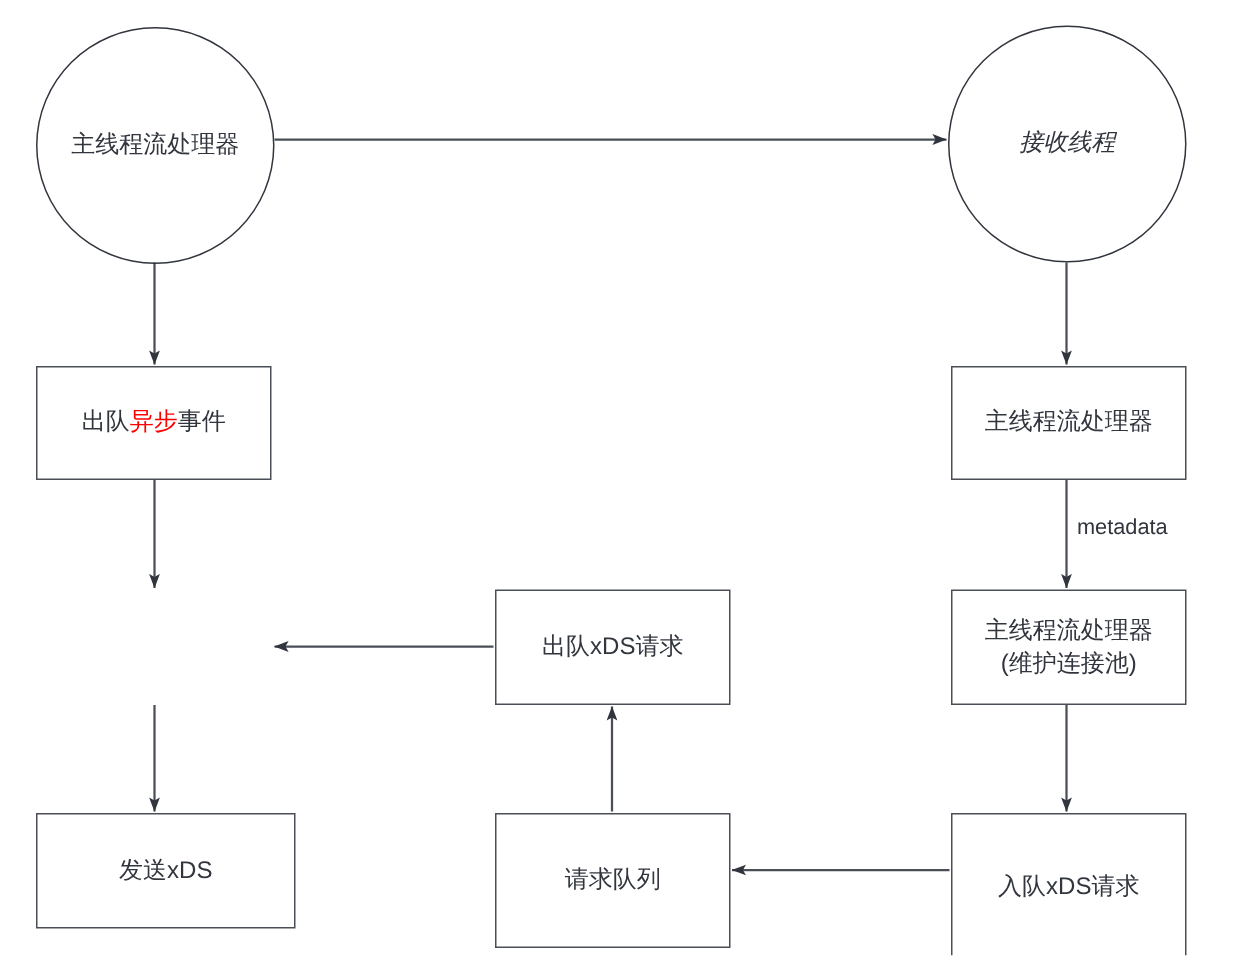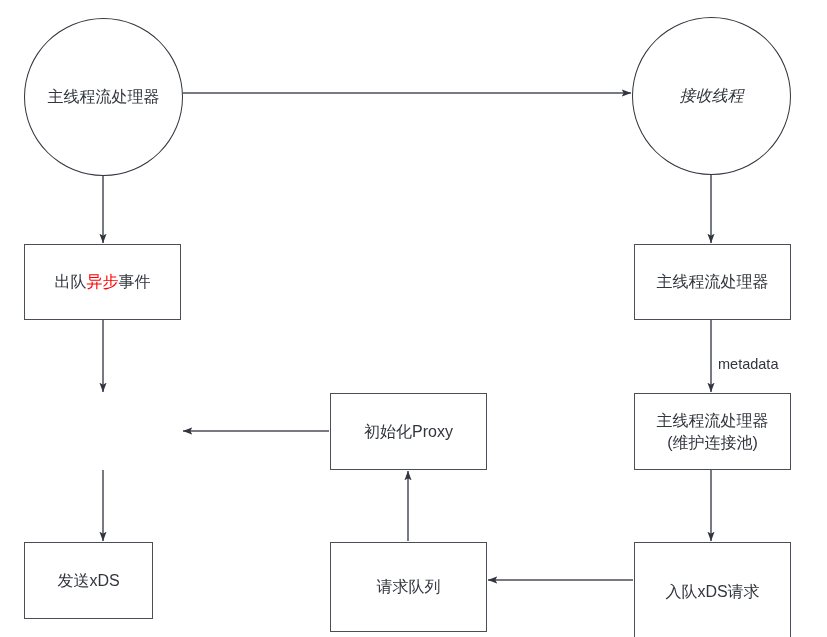--- a/index.html
+++ b/index.html
@@ -50,21 +50,20 @@
   }
   .accent-red {
     color: #ff0000;
   }
   .edge-label {
     position: absolute;
     color: #31353d;
     font-size: 14.5px;
     white-space: nowrap;
     background: transparent;
-    margin-top: 12px;
   }
 </style>
 </head>
 <body>
 
 <div id="diagram-canvas">
 
   <svg id="diagram-svg" viewBox="0 0 827 637" xmlns="http://www.w3.org/2000/svg">
     <defs>
       <marker id="arrowhead" markerWidth="10" markerHeight="8" refX="9.4" refY="4" orient="auto" markerUnits="userSpaceOnUse">
@@ -104,29 +103,29 @@
   <div class="node node-box" style="left:24px; top:244px; width:157px; height:76px;">
     <span class="node-label"><span>出队</span><span class="accent-red">异步</span><span>事件</span></span>
   </div>
 
   <div class="node node-box" style="left:634px; top:244px; width:157px; height:76px;">
     <span class="node-label">主线程流处理器</span>
   </div>
 
 
   <div class="node node-box" style="left:330px; top:393px; width:157px; height:77px;">
-    <span class="node-label">初始化Proxy</span>
+    <span class="node-label">出队xDS请求</span>
   </div>
 
   <div class="node node-box" style="left:634px; top:393px; width:157px; height:77px;">
     <span class="node-label">主线程流处理器
 (维护连接池)</span>
   </div>
 
-  <div class="node node-box" style="left:24px; top:542px; width:129px; height:77px;">
+  <div class="node node-box" style="left:24px; top:542px; width:173px; height:77px;">
     <span class="node-label">发送xDS</span>
   </div>
 
   <div class="node node-box" style="left:330px; top:542px; width:157px; height:90px;">
     <span class="node-label">请求队列</span>
   </div>
 
   <div class="node node-box" style="left:634px; top:542px; width:157px; height:99px;">
     <span class="node-label">入队xDS请求</span>
   </div>

